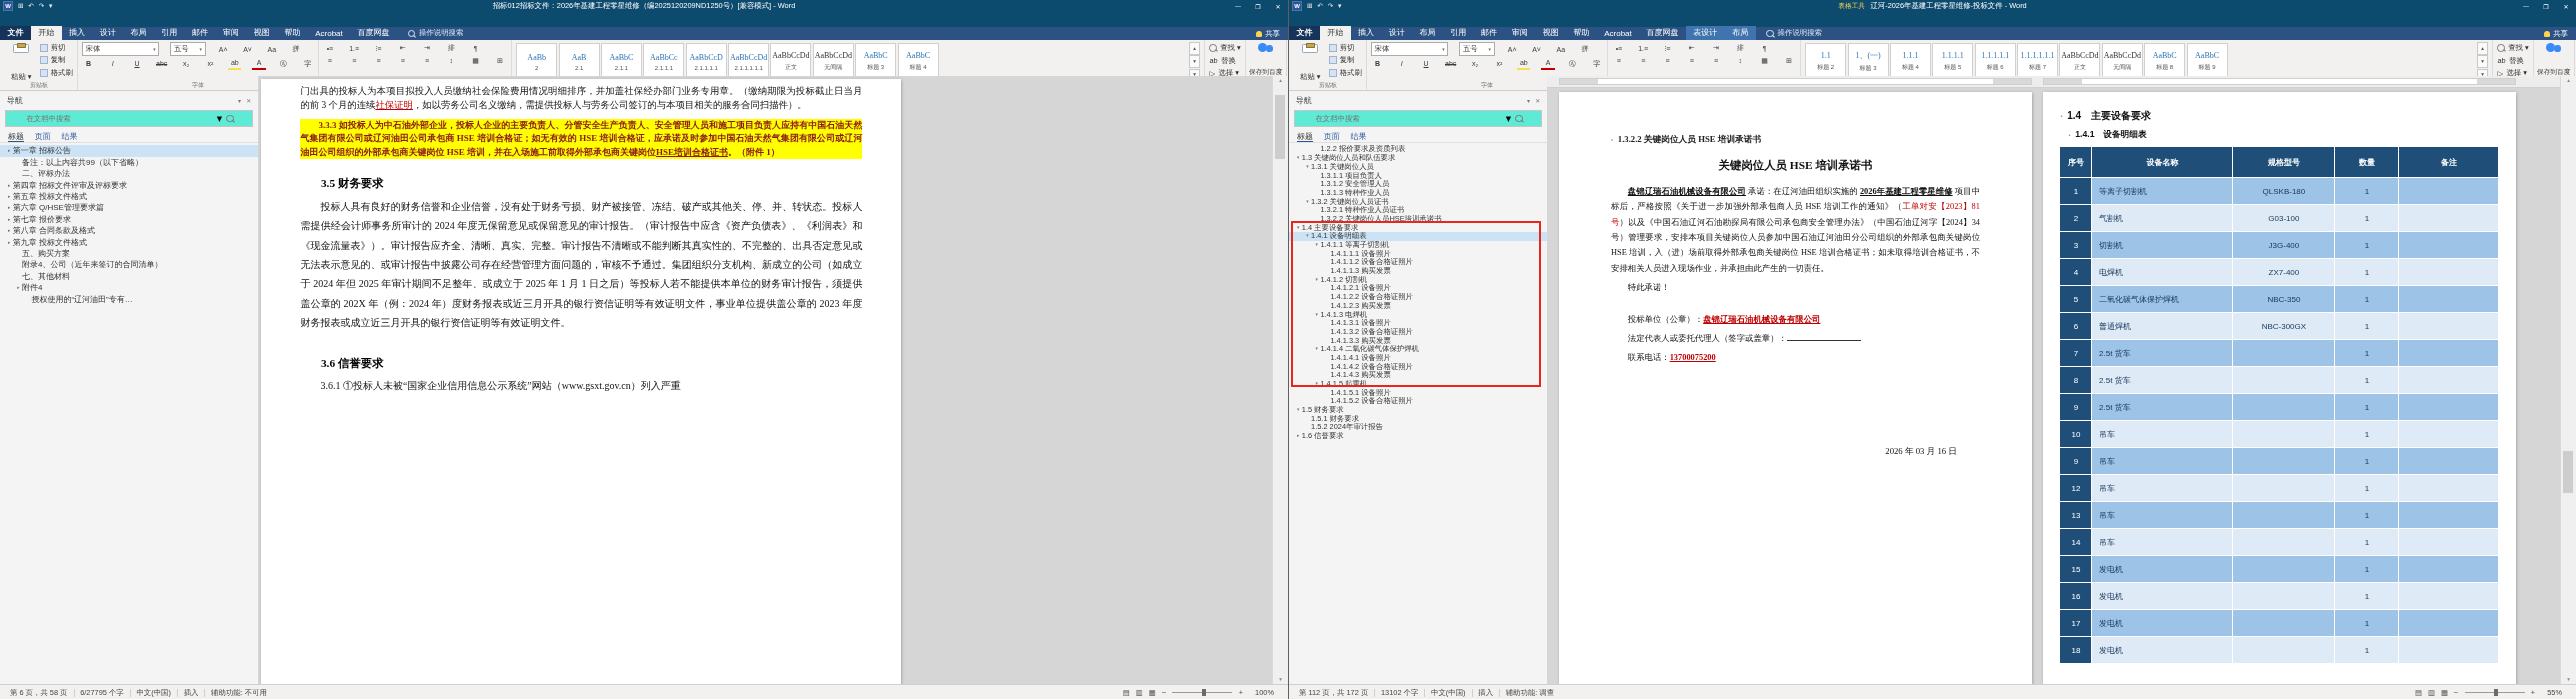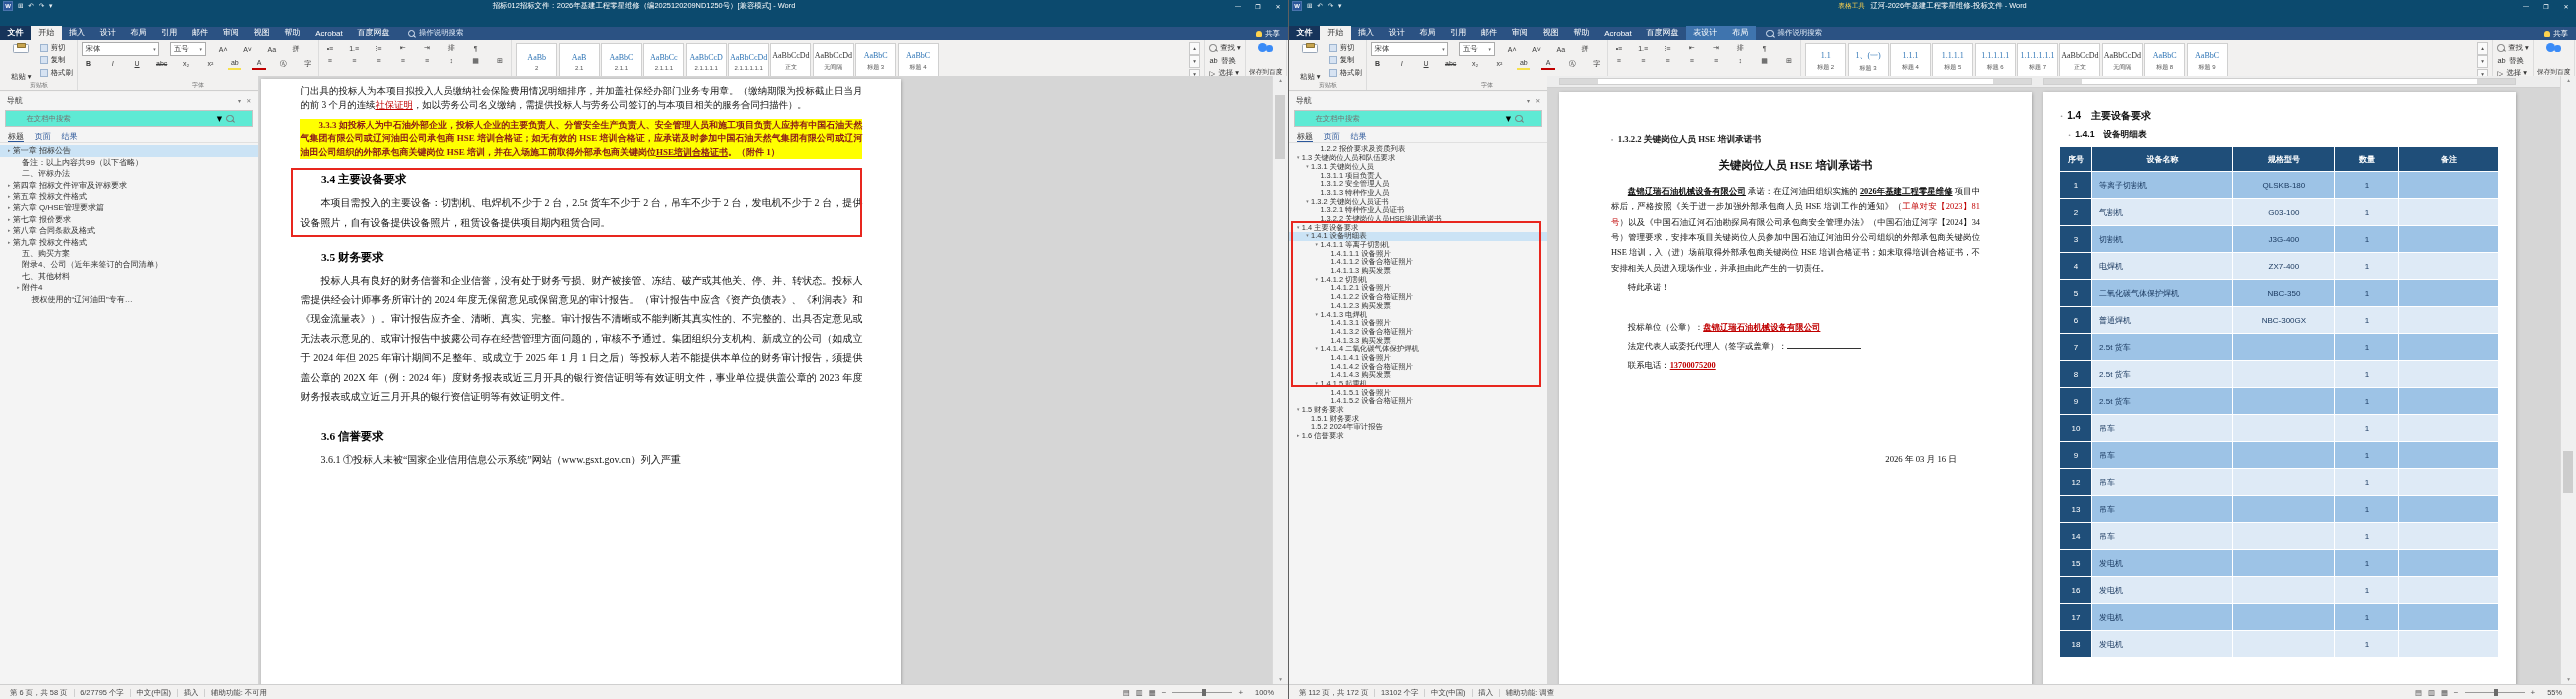--- a/index.html
+++ b/index.html
@@ -107,29 +107,29 @@
   .w2doc .page{top:16px;}
   .pageA{left:12px;width:473px;height:804px;padding:42px 52px 0;}
   .pageB{left:496px;width:473px;height:804px;padding:17.4px 17.4px 0;font-family:"Liberation Sans",sans-serif;}
   .crumb{font-size:8.7px;font-weight:bold;color:#222;display:flex;gap:4.7px;align-items:center;}
   .cbullet{color:#9a9a9a;font-size:6px;}
   .hse-title{text-align:center;font-size:11.4px;font-weight:bold;margin-top:12px;}
   .hse-p{margin:10.7px 0 0;font-size:8.4px;line-height:15.4px;text-indent:2em;text-align:justify;}
   .fill{font-weight:bold;text-decoration:underline;}
   .redrun{color:#c00000;}
   .hse-p2{margin:5.4px 0 0;font-size:8.4px;text-indent:2em;}
-  .sig{margin-top:25px;font-size:8.4px;line-height:19px;padding-left:2em;}
+  .sig{margin-top:17px;font-size:8.4px;line-height:19px;padding-left:2em;}
   .fillred{color:#c00000;text-decoration:underline;font-weight:bold;}
   .blank{display:inline-block;width:74px;border-bottom:0.7px solid #333;height:8px;}
   .hse-date{margin-top:79px;text-align:right;padding-right:23px;font-size:8.7px;}
   .pb-h1{font-size:10px;font-weight:bold;display:flex;gap:4.7px;align-items:center;color:#111;}
   .pb-h2{font-size:8.7px;font-weight:bold;margin:5.4px 0 6.7px 8px;display:flex;gap:4.7px;align-items:center;color:#111;}
   #equip-table{display:grid;grid-template-columns:32px 141px 102px 64px 100px;}
   .tc{height:27px;display:flex;align-items:center;justify-content:center;font-size:8px;border-right:0.7px solid #fff;border-bottom:0.7px solid #fff;box-sizing:border-box;color:#17365d;overflow:hidden;}
-  .tc.h{background:#1f4e79;color:#fff;font-weight:bold;height:25px;font-family:Liberation Mono, monospace;}
+  .tc.h{background:#1f4e79;color:#fff;font-weight:bold;height:31px;font-family:Liberation Mono, monospace;}
   .tc.seq{background:#1f4e79;color:#fff;}
   .tc.b1{background:#9dc3e6;}
   .tc.b2{background:#deeaf6;}
   .tc.name{justify-content:flex-start;padding-left:6.7px;}
 
   .vscroll{position:absolute;right:0;top:0;bottom:0;width:14.7px;background:#f0f0f0;border-left:0.7px solid #d9d9d9;}
   .vthumb{position:absolute;left:2px;width:10px;background:#cdcdcd;}
   .varr{position:absolute;left:0;right:0;text-align:center;font-size:4.7px;color:#888;}
 
   .statusbar{position:absolute;left:0;right:0;bottom:0;height:16px;background:#f2f1f0;border-top:0.7px solid #cfcfcf;display:flex;align-items:center;font-size:7.4px;color:#444;padding:0 4px;box-sizing:border-box;}
@@ -411,25 +411,20 @@
           </div>
         </div>
       <div class="docarea">
         <div class="page w1page">
           <p class="p-intro">
             <span>门出具的投标人为本项目拟投入人员缴纳社会保险费用情况明细排序，并加盖社保经办部门业务专用章。（缴纳期限为投标截止日当月的前 3 个月的连续</span><span class="red-ins">社保证明</span><span>，如以劳务公司名义缴纳，需提供投标人与劳务公司签订的与本项目相关的服务合同扫描件）。</span>
           </p>
           <p class="hl333">
             <span>3.3.3 如投标人为中石油外部企业，投标人企业的主要负责人、分管安全生产负责人、安全管理人员和施工项目负责人应持有中国石油天然气集团有限公司或辽河油田公司承包商 HSE 培训合格证；如无有效的 HSE 培训合格证，应承诺及时参加中国石油天然气集团有限公司或辽河油田公司组织的外部承包商关键岗位 HSE 培训，并在入场施工前取得外部承包商关键岗位</span><span class="u">HSE培训合格证书</span><span>。（附件 1）</span>
           </p>
-          <div class="annot-wrap">
-            <div class="h-doc">3.4 主要设备要求</div>
-            <p class="p-doc">本项目需投入的主要设备：切割机、电焊机不少于 2 台，2.5t 货车不少于 2 台，吊车不少于 2 台，发电机不少于 2 台，提供设备照片，自有设备提供设备照片，租赁设备提供项目期内租赁合同。</p>
-            <div class="red-annot"></div>
-          </div>
           <div class="h-doc h35">3.5 财务要求</div>
           <p class="p-fin">投标人具有良好的财务信誉和企业信誉，没有处于财务亏损、财产被接管、冻结、破产或其他关、停、并、转状态。投标人需提供经会计师事务所审计的 2024 年度无保留意见或保留意见的审计报告。（审计报告中应含《资产负债表》、《利润表》和《现金流量表》）。审计报告应齐全、清晰、真实、完整。审计报告不清晰或不能判断其真实性的、不完整的、出具否定意见或无法表示意见的、或审计报告中披露公司存在经营管理方面问题的，审核不予通过。集团组织分支机构、新成立的公司（如成立于 2024 年但 2025 年审计期间不足整年、或成立于 2025 年 1 月 1 日之后）等投标人若不能提供本单位的财务审计报告，须提供盖公章的 202X 年（例：2024 年）度财务报表或近三月开具的银行资信证明等有效证明文件，事业单位提供盖公章的 2023 年度财务报表或成立近三月开具的银行资信证明等有效证明文件。</p>
           <div class="h-doc h36">3.6 信誉要求</div>
           <p class="p-fin">3.6.1 ①投标人未被“国家企业信用信息公示系统”网站（www.gsxt.gov.cn）列入严重</p>
         </div>
       </div>
       <div class="vscroll" id="w1-scroll">
           <div class="varr" style="top: 2px;">▲</div>
           <div class="varr" style="bottom: 2px;">▼</div>
           <div class="vthumb" style="top: 19px; height: 64px;"></div>

